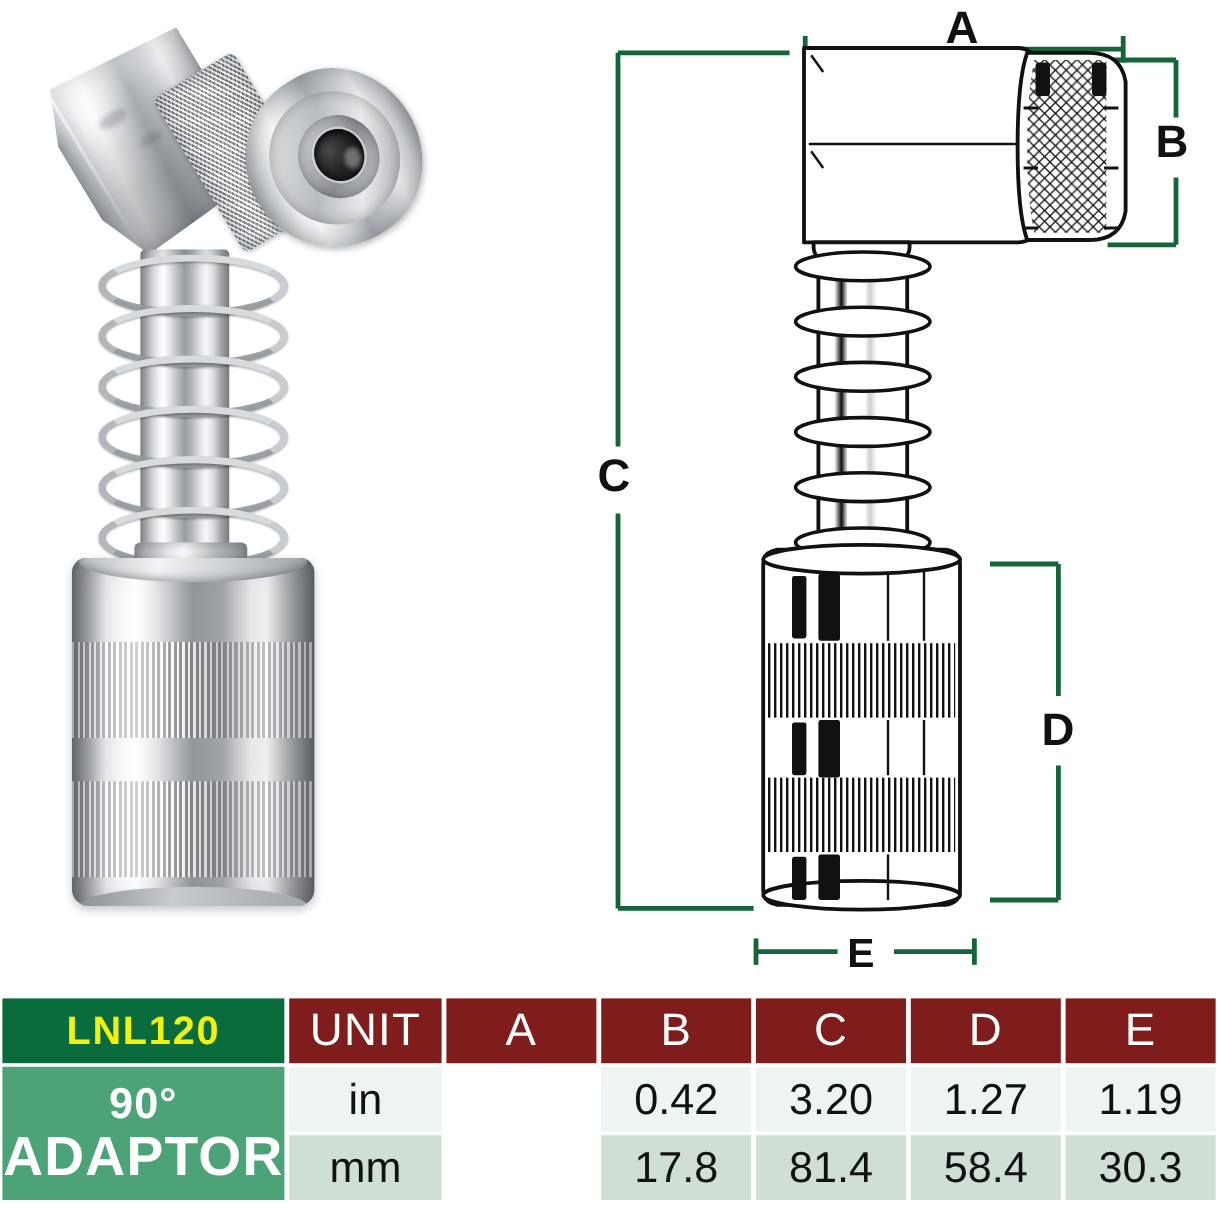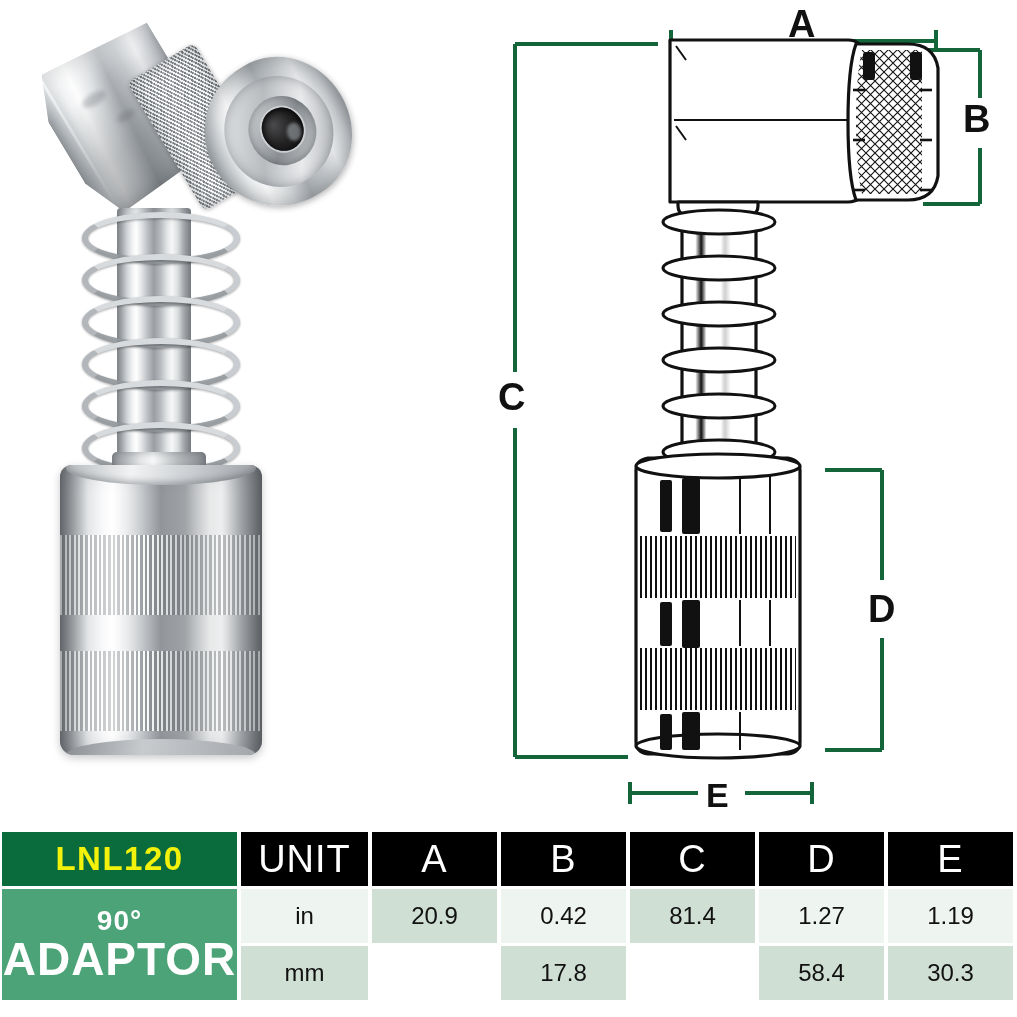--- a/index.html
+++ b/index.html
@@ -172,42 +172,42 @@
     position:absolute;left:0;top:832px;width:1017px;height:168px;
     display:flex;flex-direction:row;gap:4px;box-sizing:border-box;
     padding:0 2px;
   }
   .tcol{display:flex;flex-direction:column;gap:3px;}
   .tcol.name{width:235px;}
   .tcol.unit{width:127px;}
   .tcol.dim{width:125px;}
 
   .th{
-    background:#000000;color:#ffffff;
+    background:#7f1d1d;color:#ffffff;
     display:flex;align-items:center;justify-content:center;
     height:54px;font-size:38px;font-weight:normal;letter-spacing:1px;
     font-family:"Liberation Sans","DejaVu Sans",sans-serif;
   }
   .th.brand{background:#0a6b3c;}
   .brand-text{color:#f2f20a;font-weight:bold;font-size:33px;letter-spacing:1.5px;}
 
   .td{
     display:flex;align-items:center;justify-content:center;
-    height:54px;font-size:24px;color:#111;
+    height:54px;font-size:36px;color:#111;
     font-family:"Liberation Sans","DejaVu Sans",sans-serif;
   }
   .td.r-in{background:#eef4f0;}
   .td.r-mm{background:#cfdfd4;}
 
   .namecell{
     background:#4ba377;color:#ffffff;height:111px;
     display:flex;flex-direction:column;align-items:center;justify-content:center;
     font-weight:bold;line-height:1.05;
   }
-  .namecell .l1{font-size:28px;letter-spacing:1px;}
+  .namecell .l1{font-size:36px;letter-spacing:1px;}
   .namecell .l2{font-size:46px;letter-spacing:1px;}
 </style>
 </head>
 <body>
 
 <div id="page">
 
   <div id="photo-panel">
     <div class="photo-stage">
 
@@ -390,31 +390,31 @@
     </div>
 
     <div class="tcol unit">
       <div class="th">UNIT</div>
       <div class="td r-in">in</div>
       <div class="td r-mm">mm</div>
     </div>
 
     <div class="tcol dim">
       <div class="th">A</div>
-      <div class="td r-mm">20.9</div>
     </div>
 
     <div class="tcol dim">
       <div class="th">B</div>
       <div class="td r-in">0.42</div>
       <div class="td r-mm">17.8</div>
     </div>
 
     <div class="tcol dim">
       <div class="th">C</div>
+      <div class="td r-in">3.20</div>
       <div class="td r-mm">81.4</div>
     </div>
 
     <div class="tcol dim">
       <div class="th">D</div>
       <div class="td r-in">1.27</div>
       <div class="td r-mm">58.4</div>
     </div>
 
     <div class="tcol dim">

